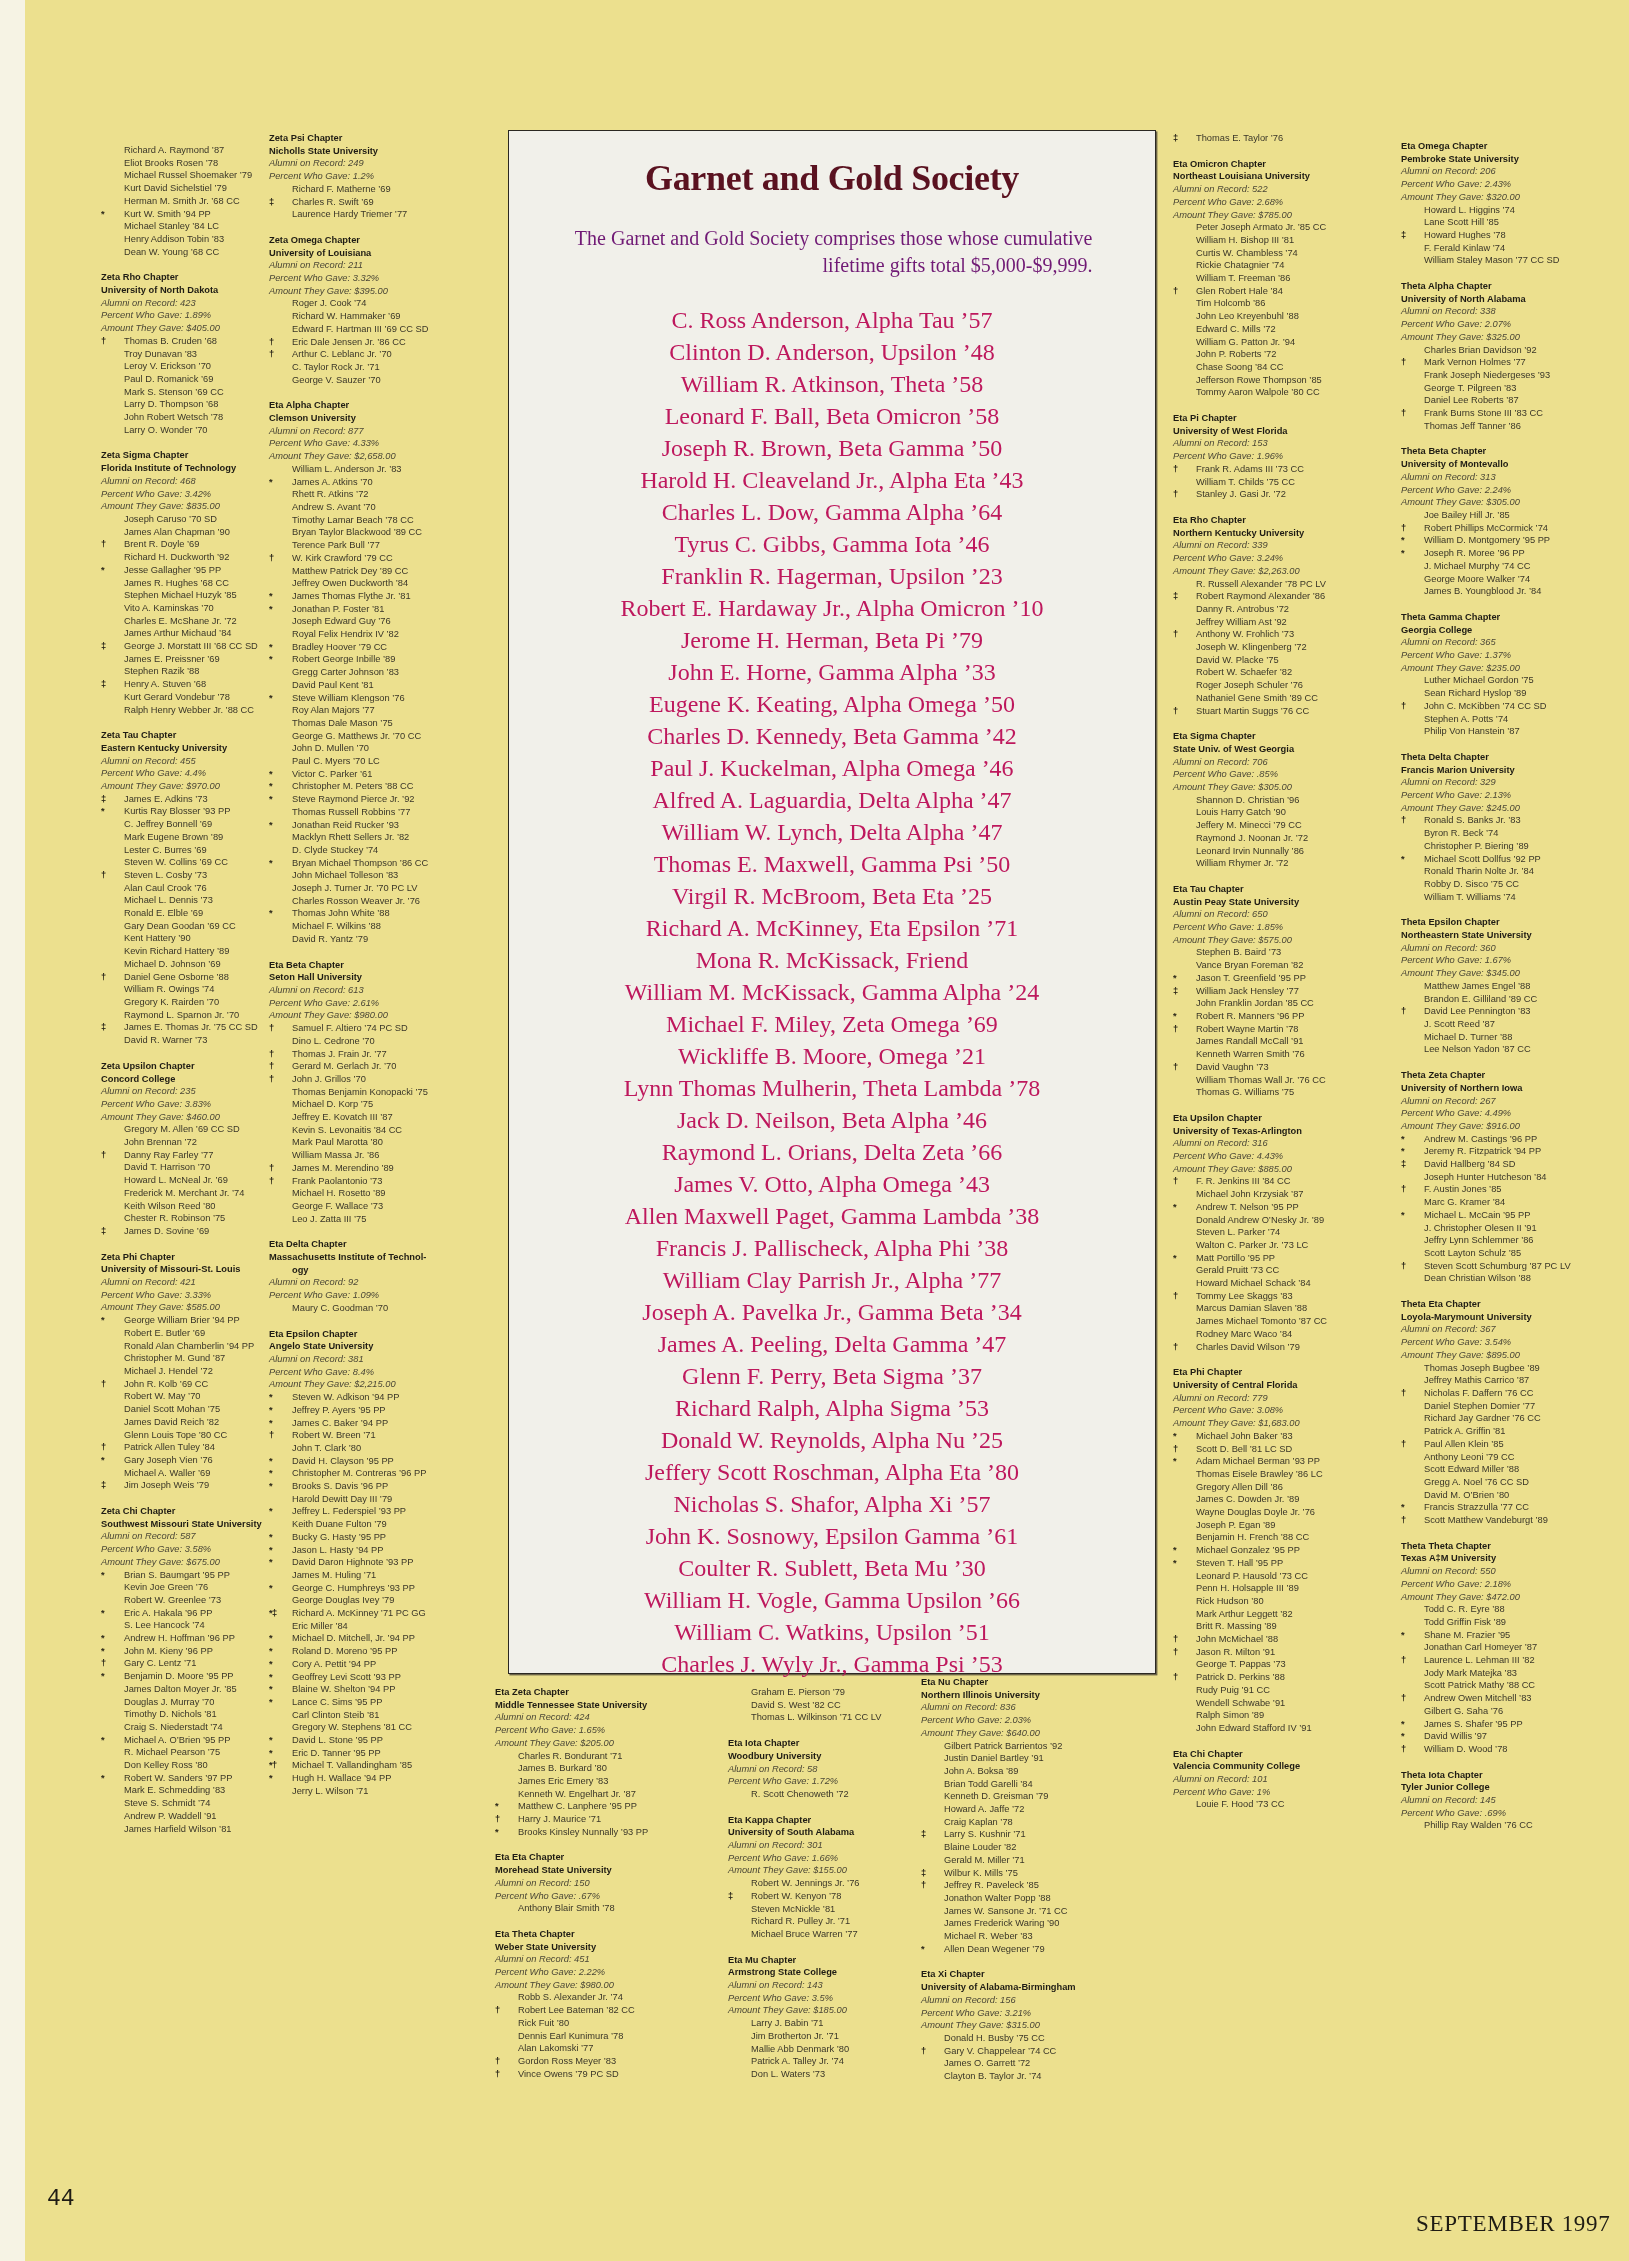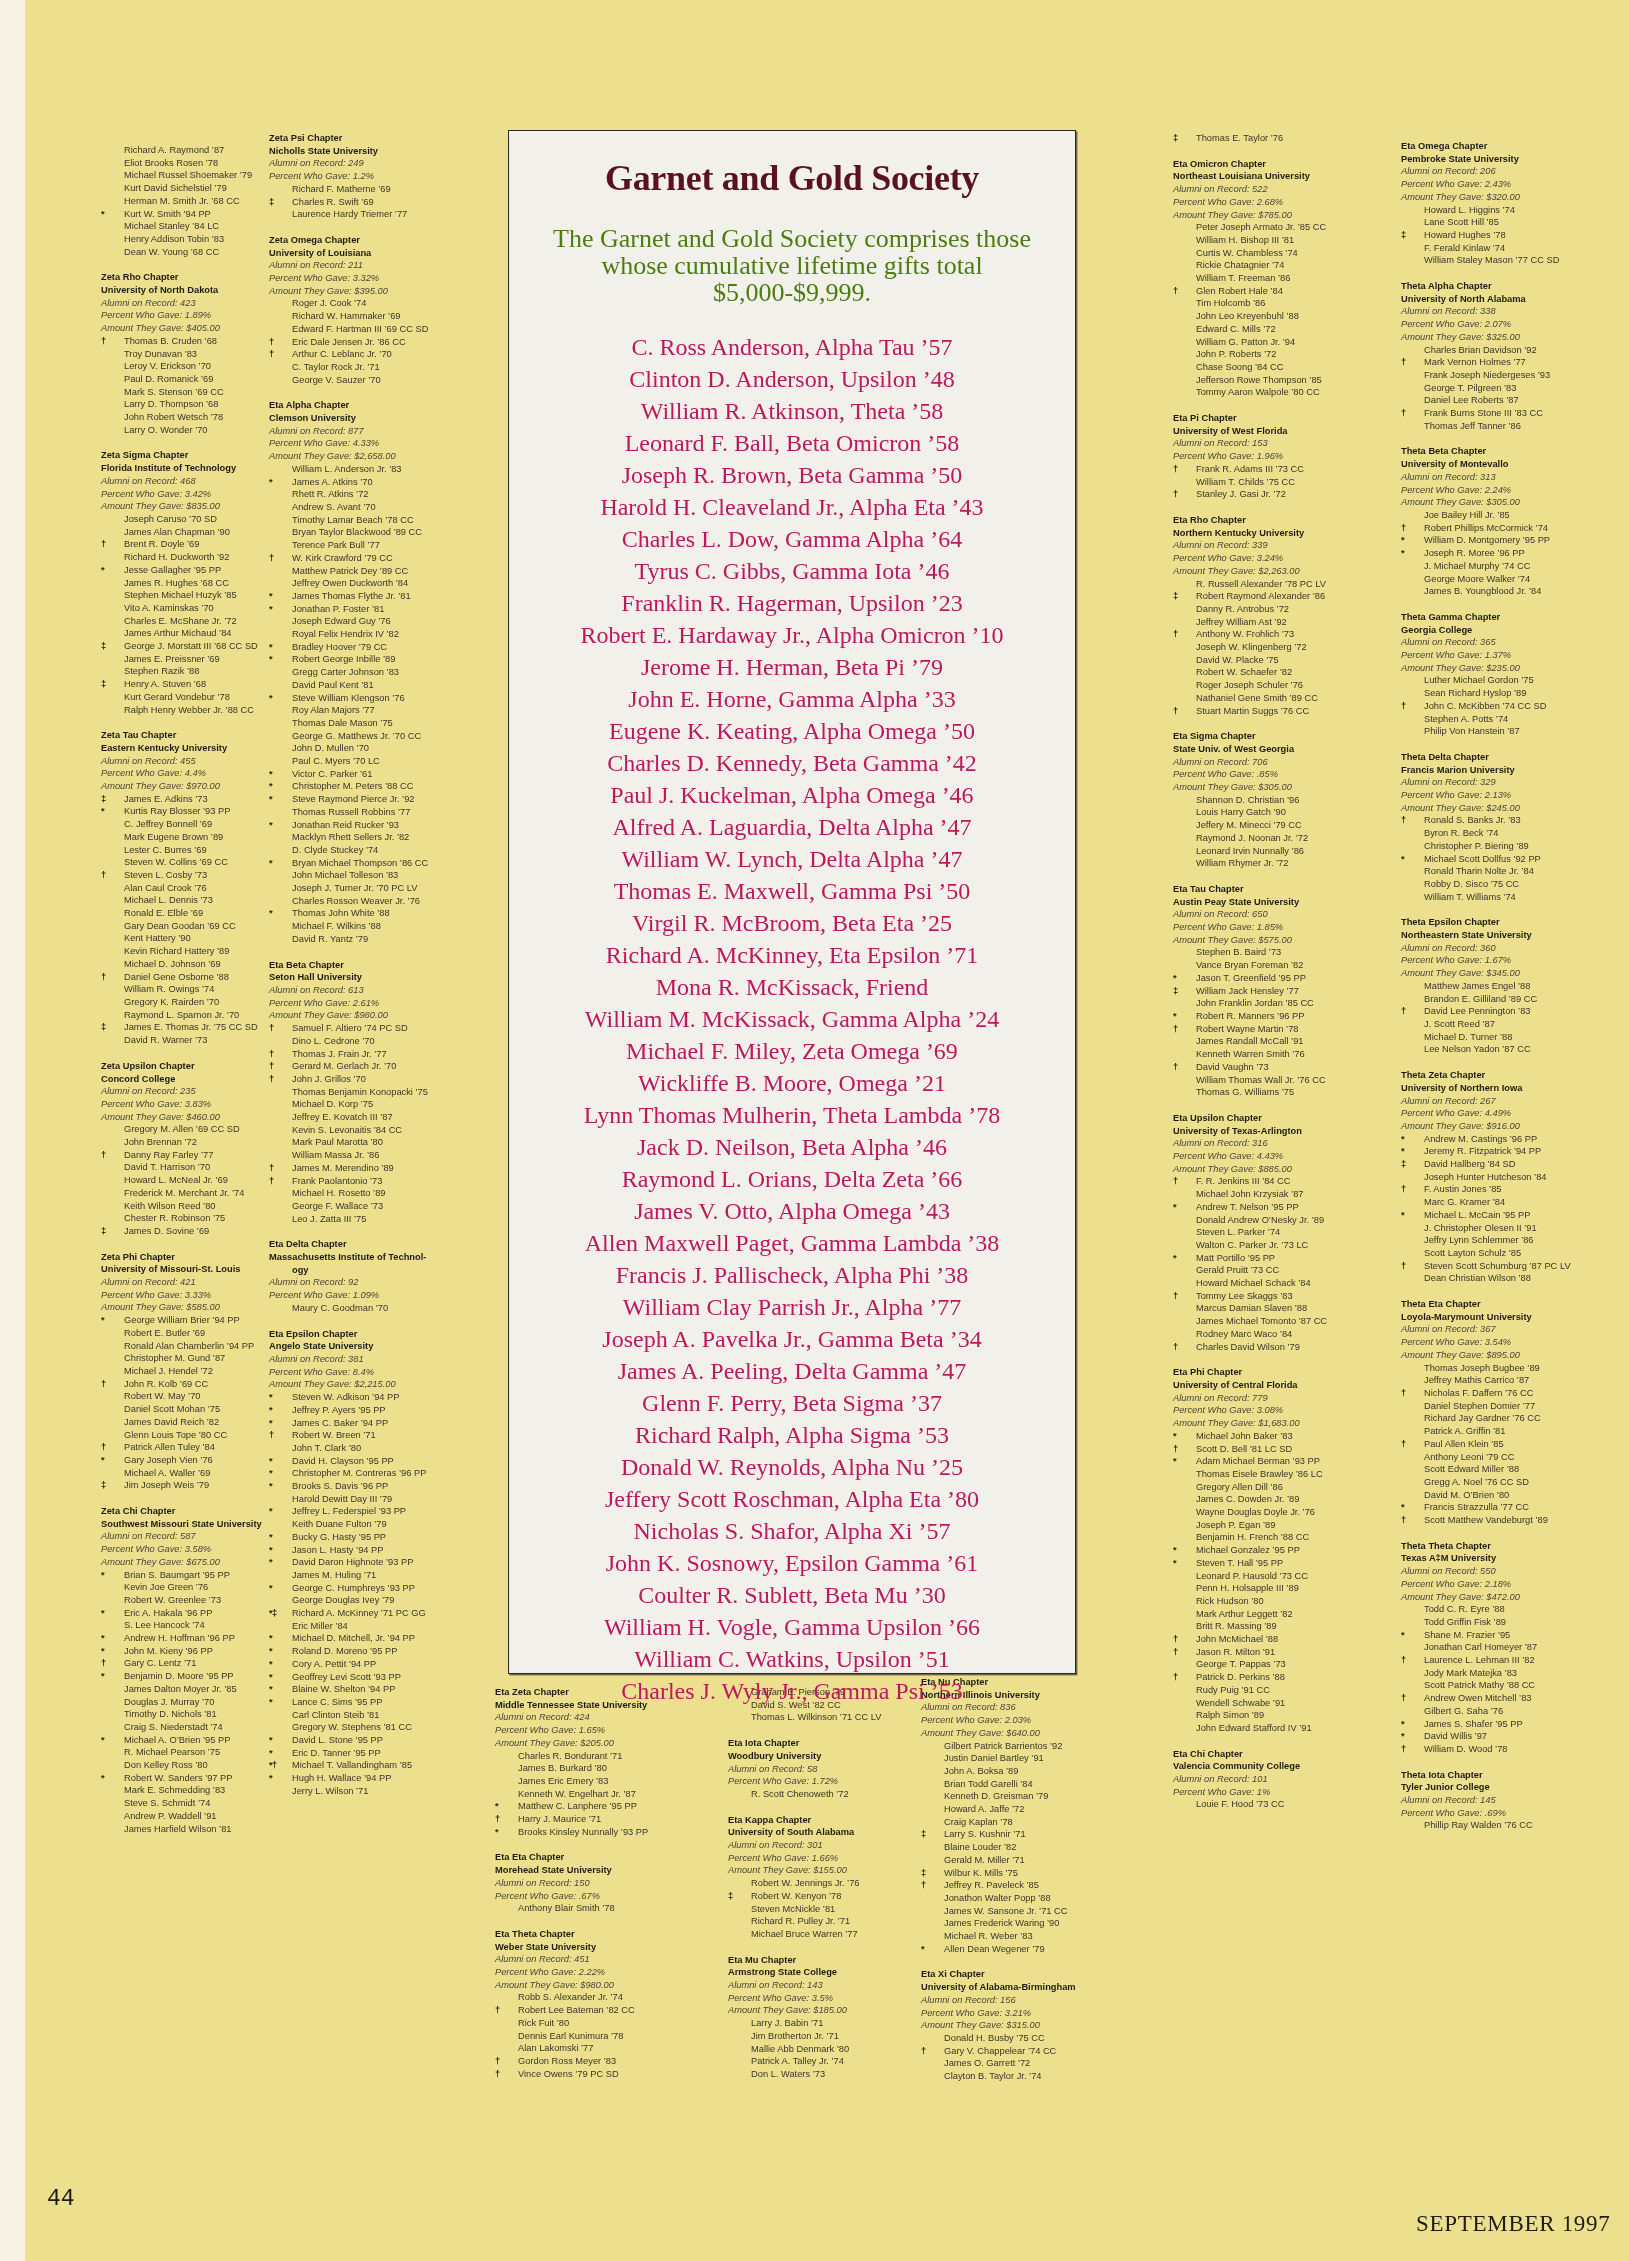--- a/index.html
+++ b/index.html
@@ -19,27 +19,27 @@
   .member .mk { position: absolute; left: 0; width: 20.6px; font-weight: bold; color: #2a2618; }
   .member .mk.two { letter-spacing: -0.7px; }
   #col1 { left: 101px; top: 132px; width: 164px; margin-top: 12px; }
   #col2 { left: 269px; top: 132px; width: 206px; }
   #col3 { left: 495px; top: 1686px; width: 219px; }
   #col4 { left: 728px; top: 1686px; width: 212px; }
   #col5 { left: 921px; top: 1676px; width: 212px; }
   #col6 { left: 1173px; top: 132px; width: 219px; }
   #col7 { left: 1401px; top: 140px; width: 219px; }
   .box {
-    position: absolute; left: 508px; top: 130px; width: 568px; height: 1544px;
+    position: absolute; left: 508px; top: 130px; width: 648px; height: 1544px;
     background: #f1f0ea; border: 1.4px solid #2b2822; box-sizing: border-box;
     box-shadow: 1.4px 1.4px 0 #6d6548;
     text-align: center; font-family: "Liberation Serif", serif;
   }
   .box-title { margin-top: 26px; font-size: 36px; font-weight: bold; color: #5a1220; letter-spacing: -0.3px; }
-  .box-desc { margin: 26px auto 0; width: 521px; font-size: 26px; line-height: 27px; color: #4d7c0f; }
+  .box-desc { margin: 26px auto 0; width: 521px; font-size: 20px; line-height: 27px; color: #701a75; text-align: right; }
   .box-list { margin-top: 25px; }
   .box-list .entry { font-size: 24px; line-height: 32px; color: #be185d; white-space: nowrap; }
   .folio { position: absolute; font-family: "Liberation Serif", serif; font-size: 23px; color: #1f1c14; }
   #page-number { left: 47px; top: 2186px; font-family: Liberation Mono, monospace; }
   #issue-date { left: 1416px; top: 2211px; letter-spacing: 0.7px; }
 </style>
 </head>
 <body>
 
 <div class="page-edge"></div>

